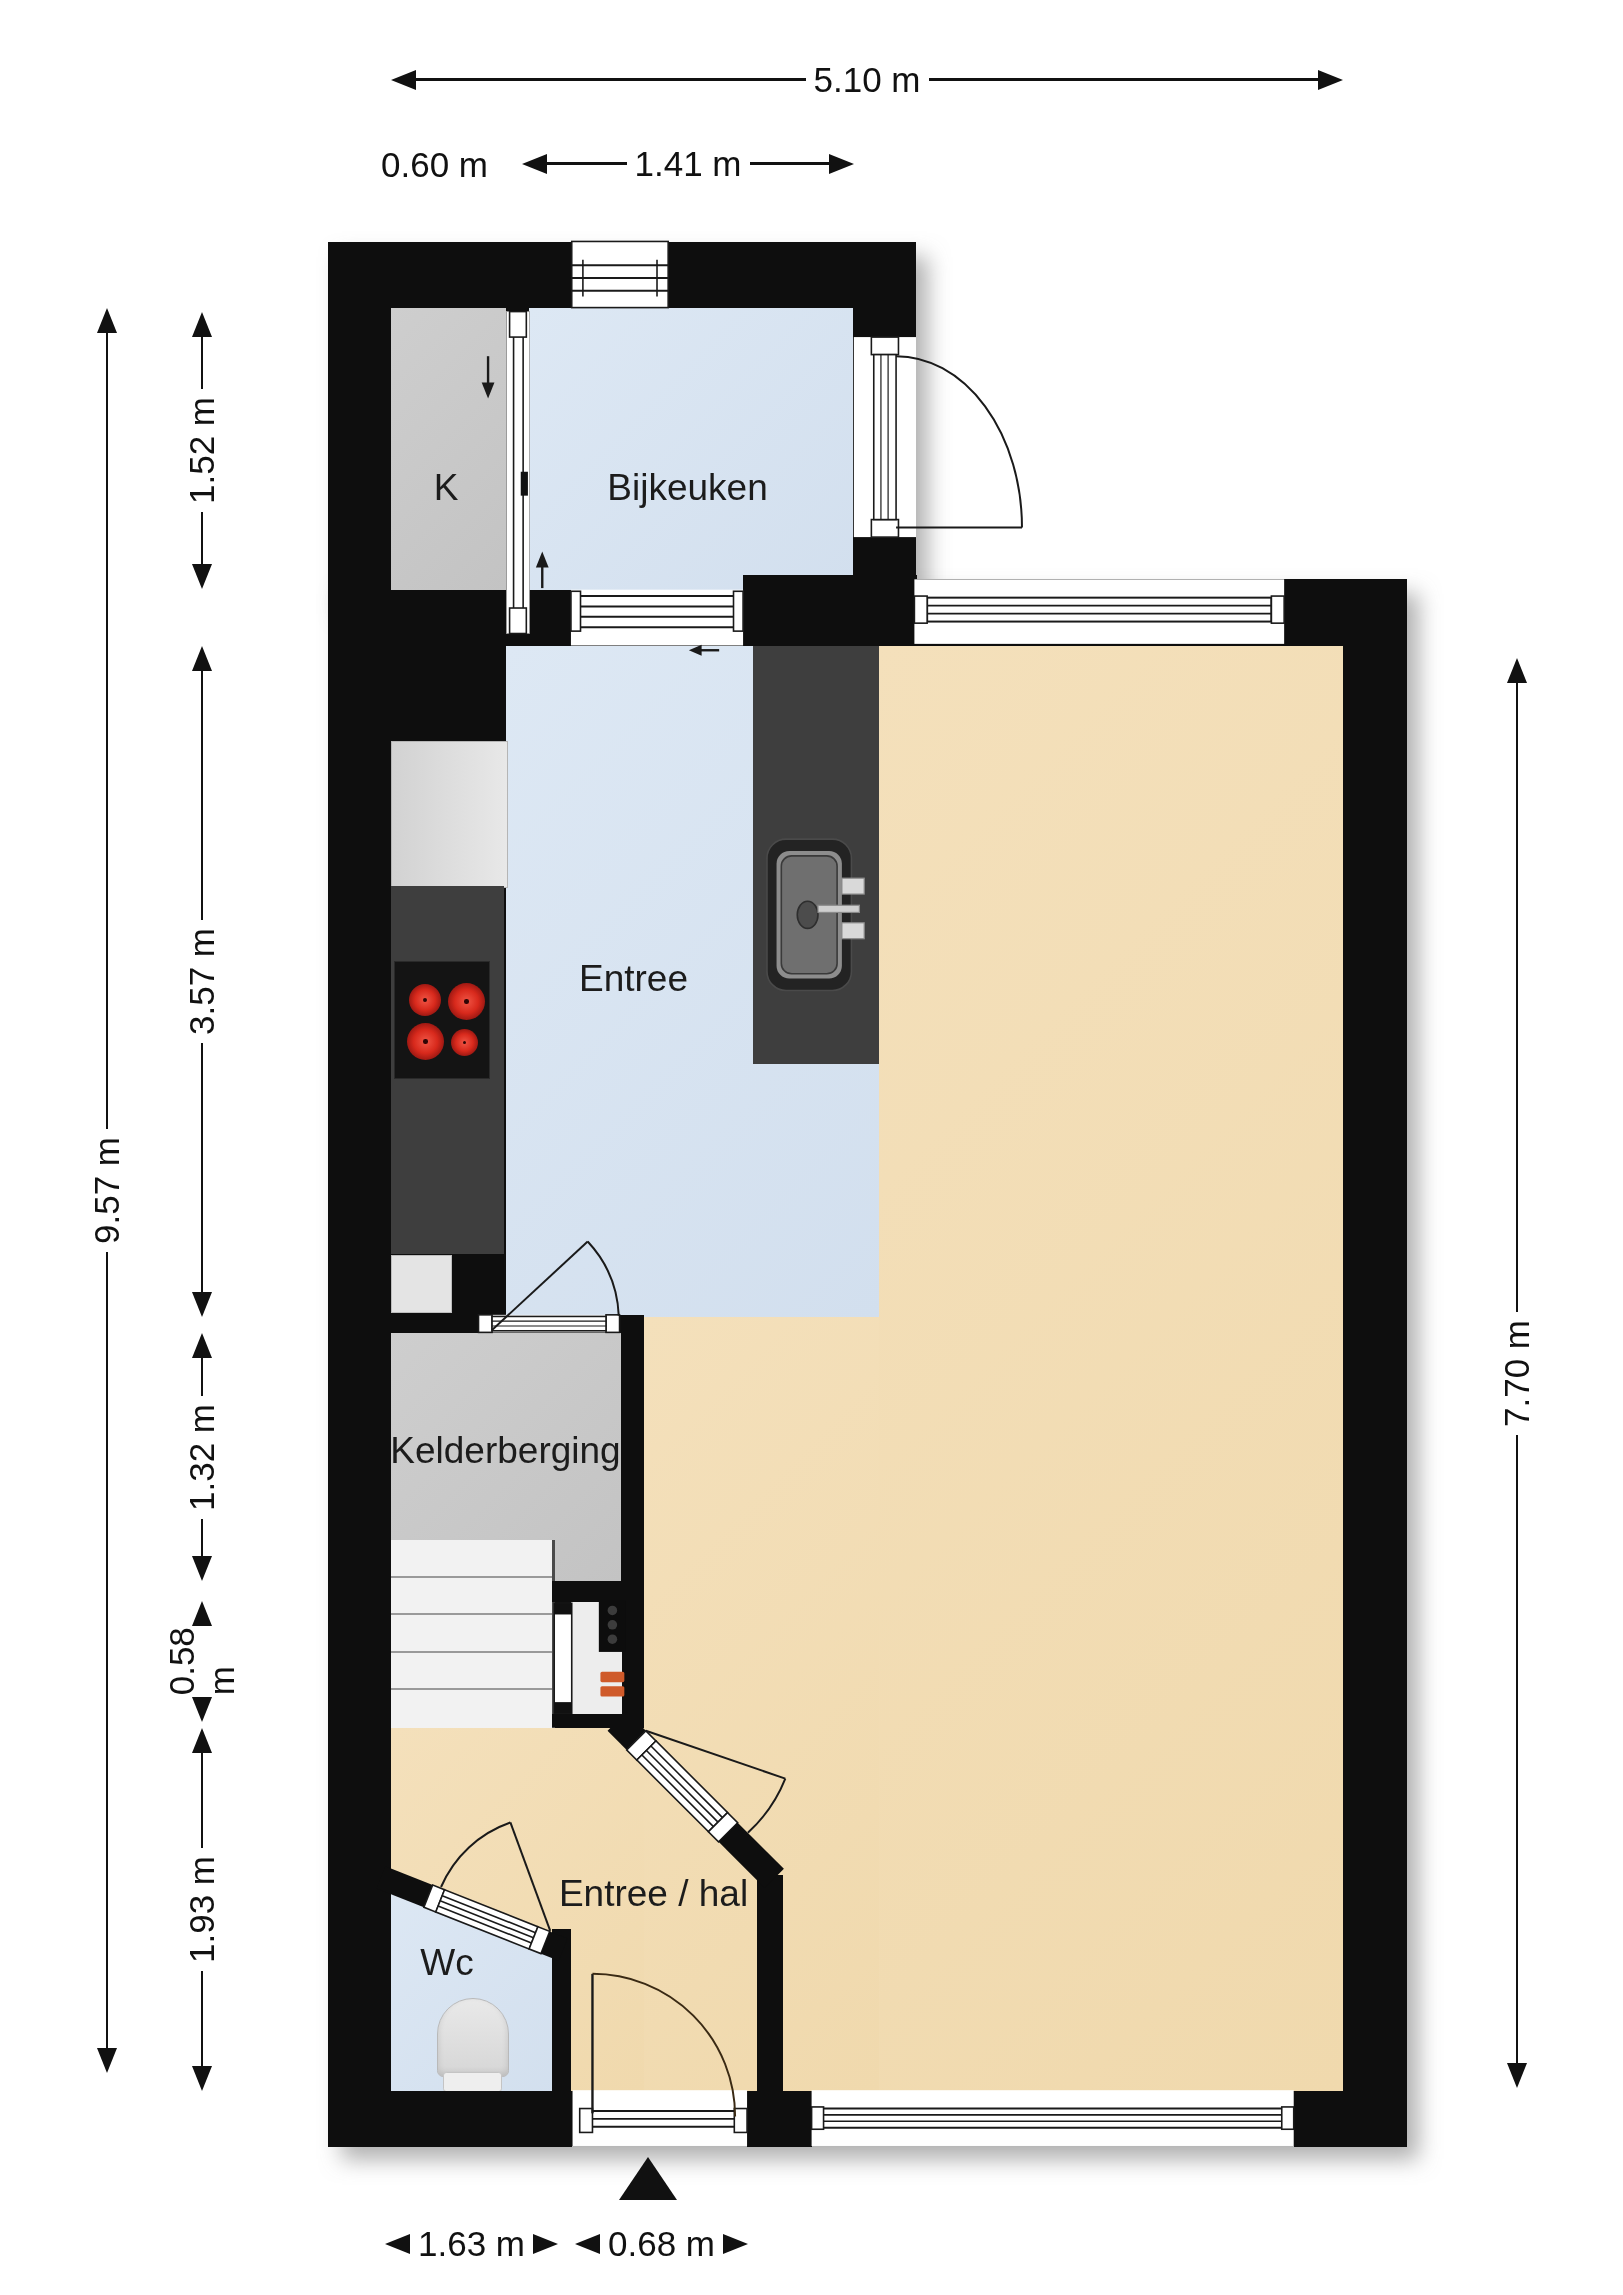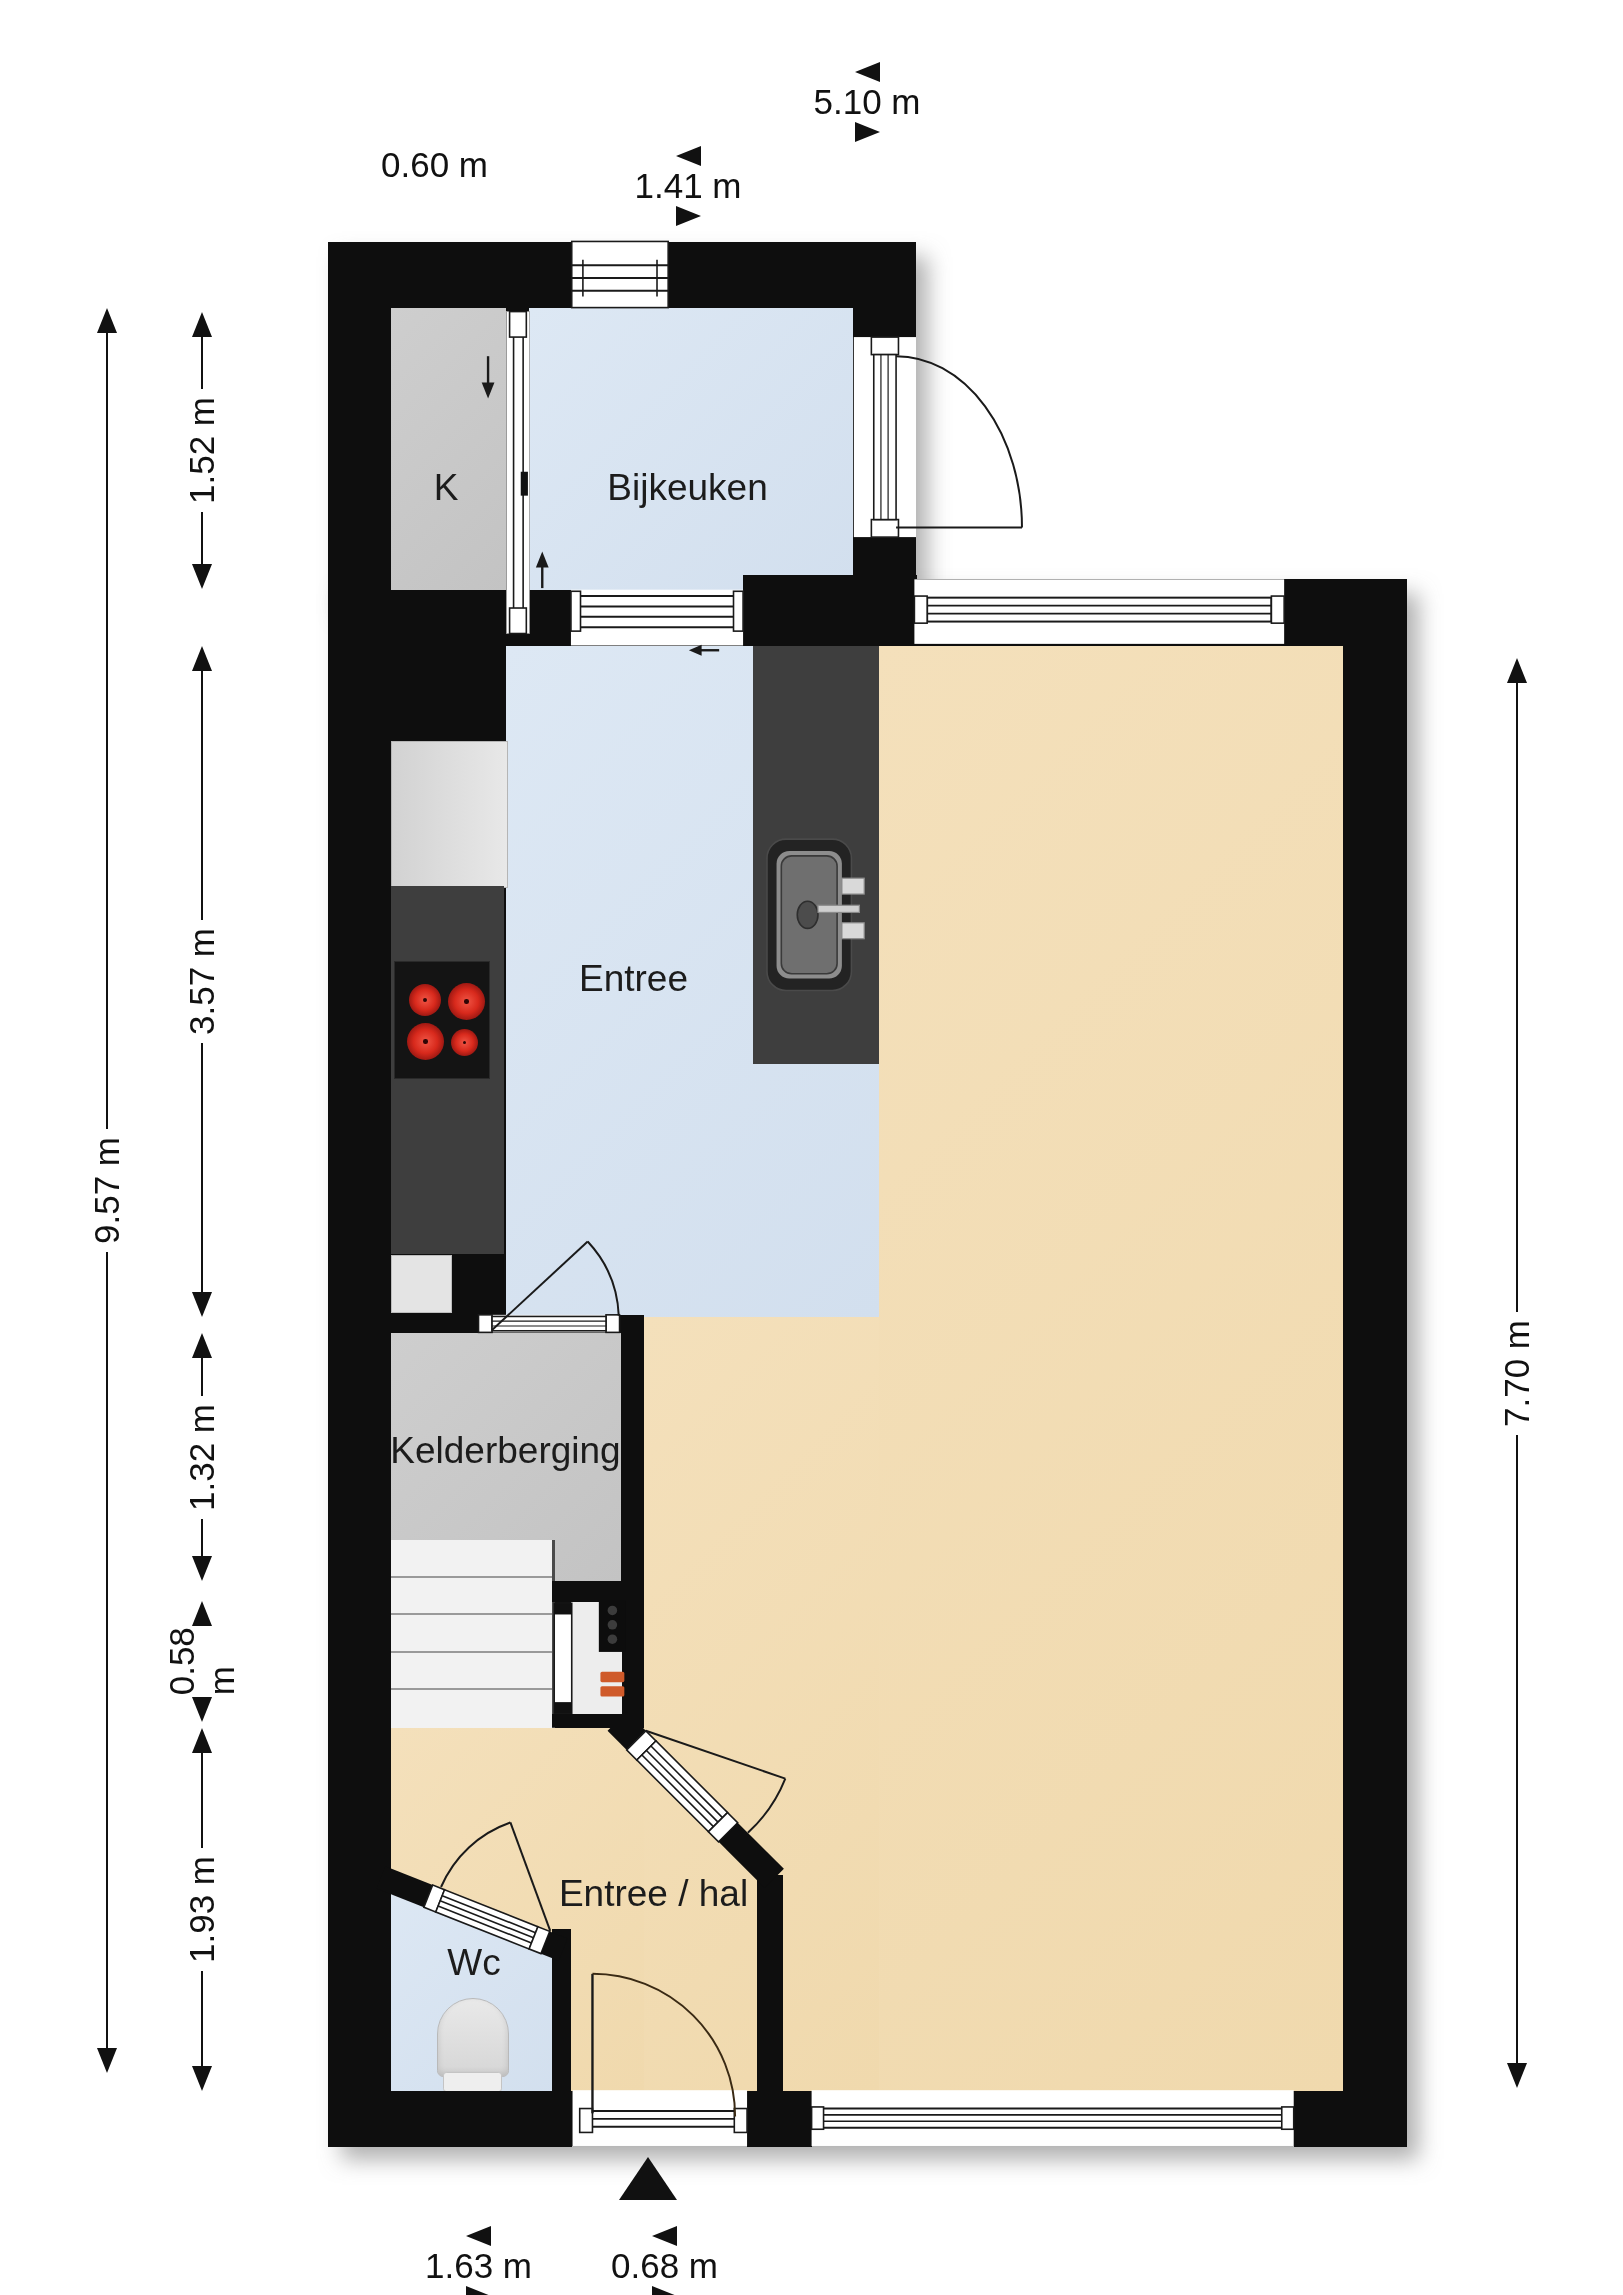--- a/index.html
+++ b/index.html
@@ -24,21 +24,21 @@
   .burner:after{content:"";position:absolute;left:44%;top:44%;width:12%;height:12%;background:#300505;border-radius:50%;}
   .stairs{background:#f2f2f2;border-right:3.2px solid #4a4a4a;}
   .tread{position:absolute;left:0;width:100%;height:2.4px;background:#9a9a9a;}
   .toilet-tank{background:linear-gradient(180deg,#e9e9e9,#d6d6d6);border:0.8px solid #b9b9b9;
                border-radius:37px 37px 6.4px 6.4px;box-shadow:inset 0 -3.2px 6.4px rgba(0,0,0,.12);}
   .toilet-base{background:#eeeeee;border:0.8px solid #c4c4c4;border-radius:3.2px;}
   .meter-int{background:#ededed;border:0.8px solid #cfcfcf;}
   
   .rlabel{position:absolute;font-size:37px;color:#1c1c1c;text-align:center;white-space:nowrap;}
   
-  .dim-h{position:absolute;display:flex;align-items:center;height:35px;flex-direction:column;}
+  .dim-h{position:absolute;display:flex;align-items:center;height:35px;}
   .dim-v{position:absolute;display:flex;flex-direction:column;align-items:center;width:38px;}
   .dl-h{height:2.4px;background:#111;flex:1;}
   .dl-v{width:2.4px;background:#111;flex:1;}
   .dtext{font-size:35px;color:#111;white-space:nowrap;padding:0 8px;}
   .vtext{writing-mode:vertical-rl;transform:rotate(180deg);font-size:35px;color:#111;padding:8px 0;}
   .ah{width:0;height:0;border-style:solid;flex:none;}
   .ah-l{border-width:10.4px 25.5px 10.4px 0;border-color:transparent #111 transparent transparent;}
   .ah-r{border-width:10.4px 0 10.4px 25.5px;border-color:transparent transparent transparent #111;}
   .ah-u{border-width:0 10.4px 25.5px 10.4px;border-color:transparent transparent #111 transparent;}
   .ah-d{border-width:25.5px 10.4px 0 10.4px;border-color:#111 transparent transparent transparent;}
@@ -253,21 +253,21 @@
       <line x1="680" y1="738" x2="680" y2="708" stroke="#1a1a1a" stroke-width="3"></line>
       <polygon points="680,692 672,712 688,712" fill="#1a1a1a"></polygon>
     </g>
   </svg>
 
   <div class="rlabel" style="left:414px;top:467px;width:64px;">K</div>
   <div class="rlabel" style="left:568px;top:467px;width:239px;">Bijkeuken</div>
   <div class="rlabel" style="left:514px;top:958px;width:239px;">Entree</div>
   <div class="rlabel" style="left:386px;top:1430px;width:239px;">Kelderberging</div>
   <div class="rlabel" style="left:534px;top:1873px;width:239px;">Entree / hal</div>
-  <div class="rlabel" style="left:414px;top:1942px;width:120px;">Wc</div>
+  <div class="rlabel" style="left:387px;top:1942px;width:120px;">Wc</div>
 
   <div class="abs tri-up" style="left:619px;top:2157px;"></div>
 
   <div class="dim-h" style="left:391px;top:62px;width:952px;">
     <div class="ah ah-l"></div>
     <div class="dl-h"></div>
     <span class="dtext">5.10 m</span>
     <div class="dl-h"></div>
     <div class="ah ah-r"></div>
   </div>

